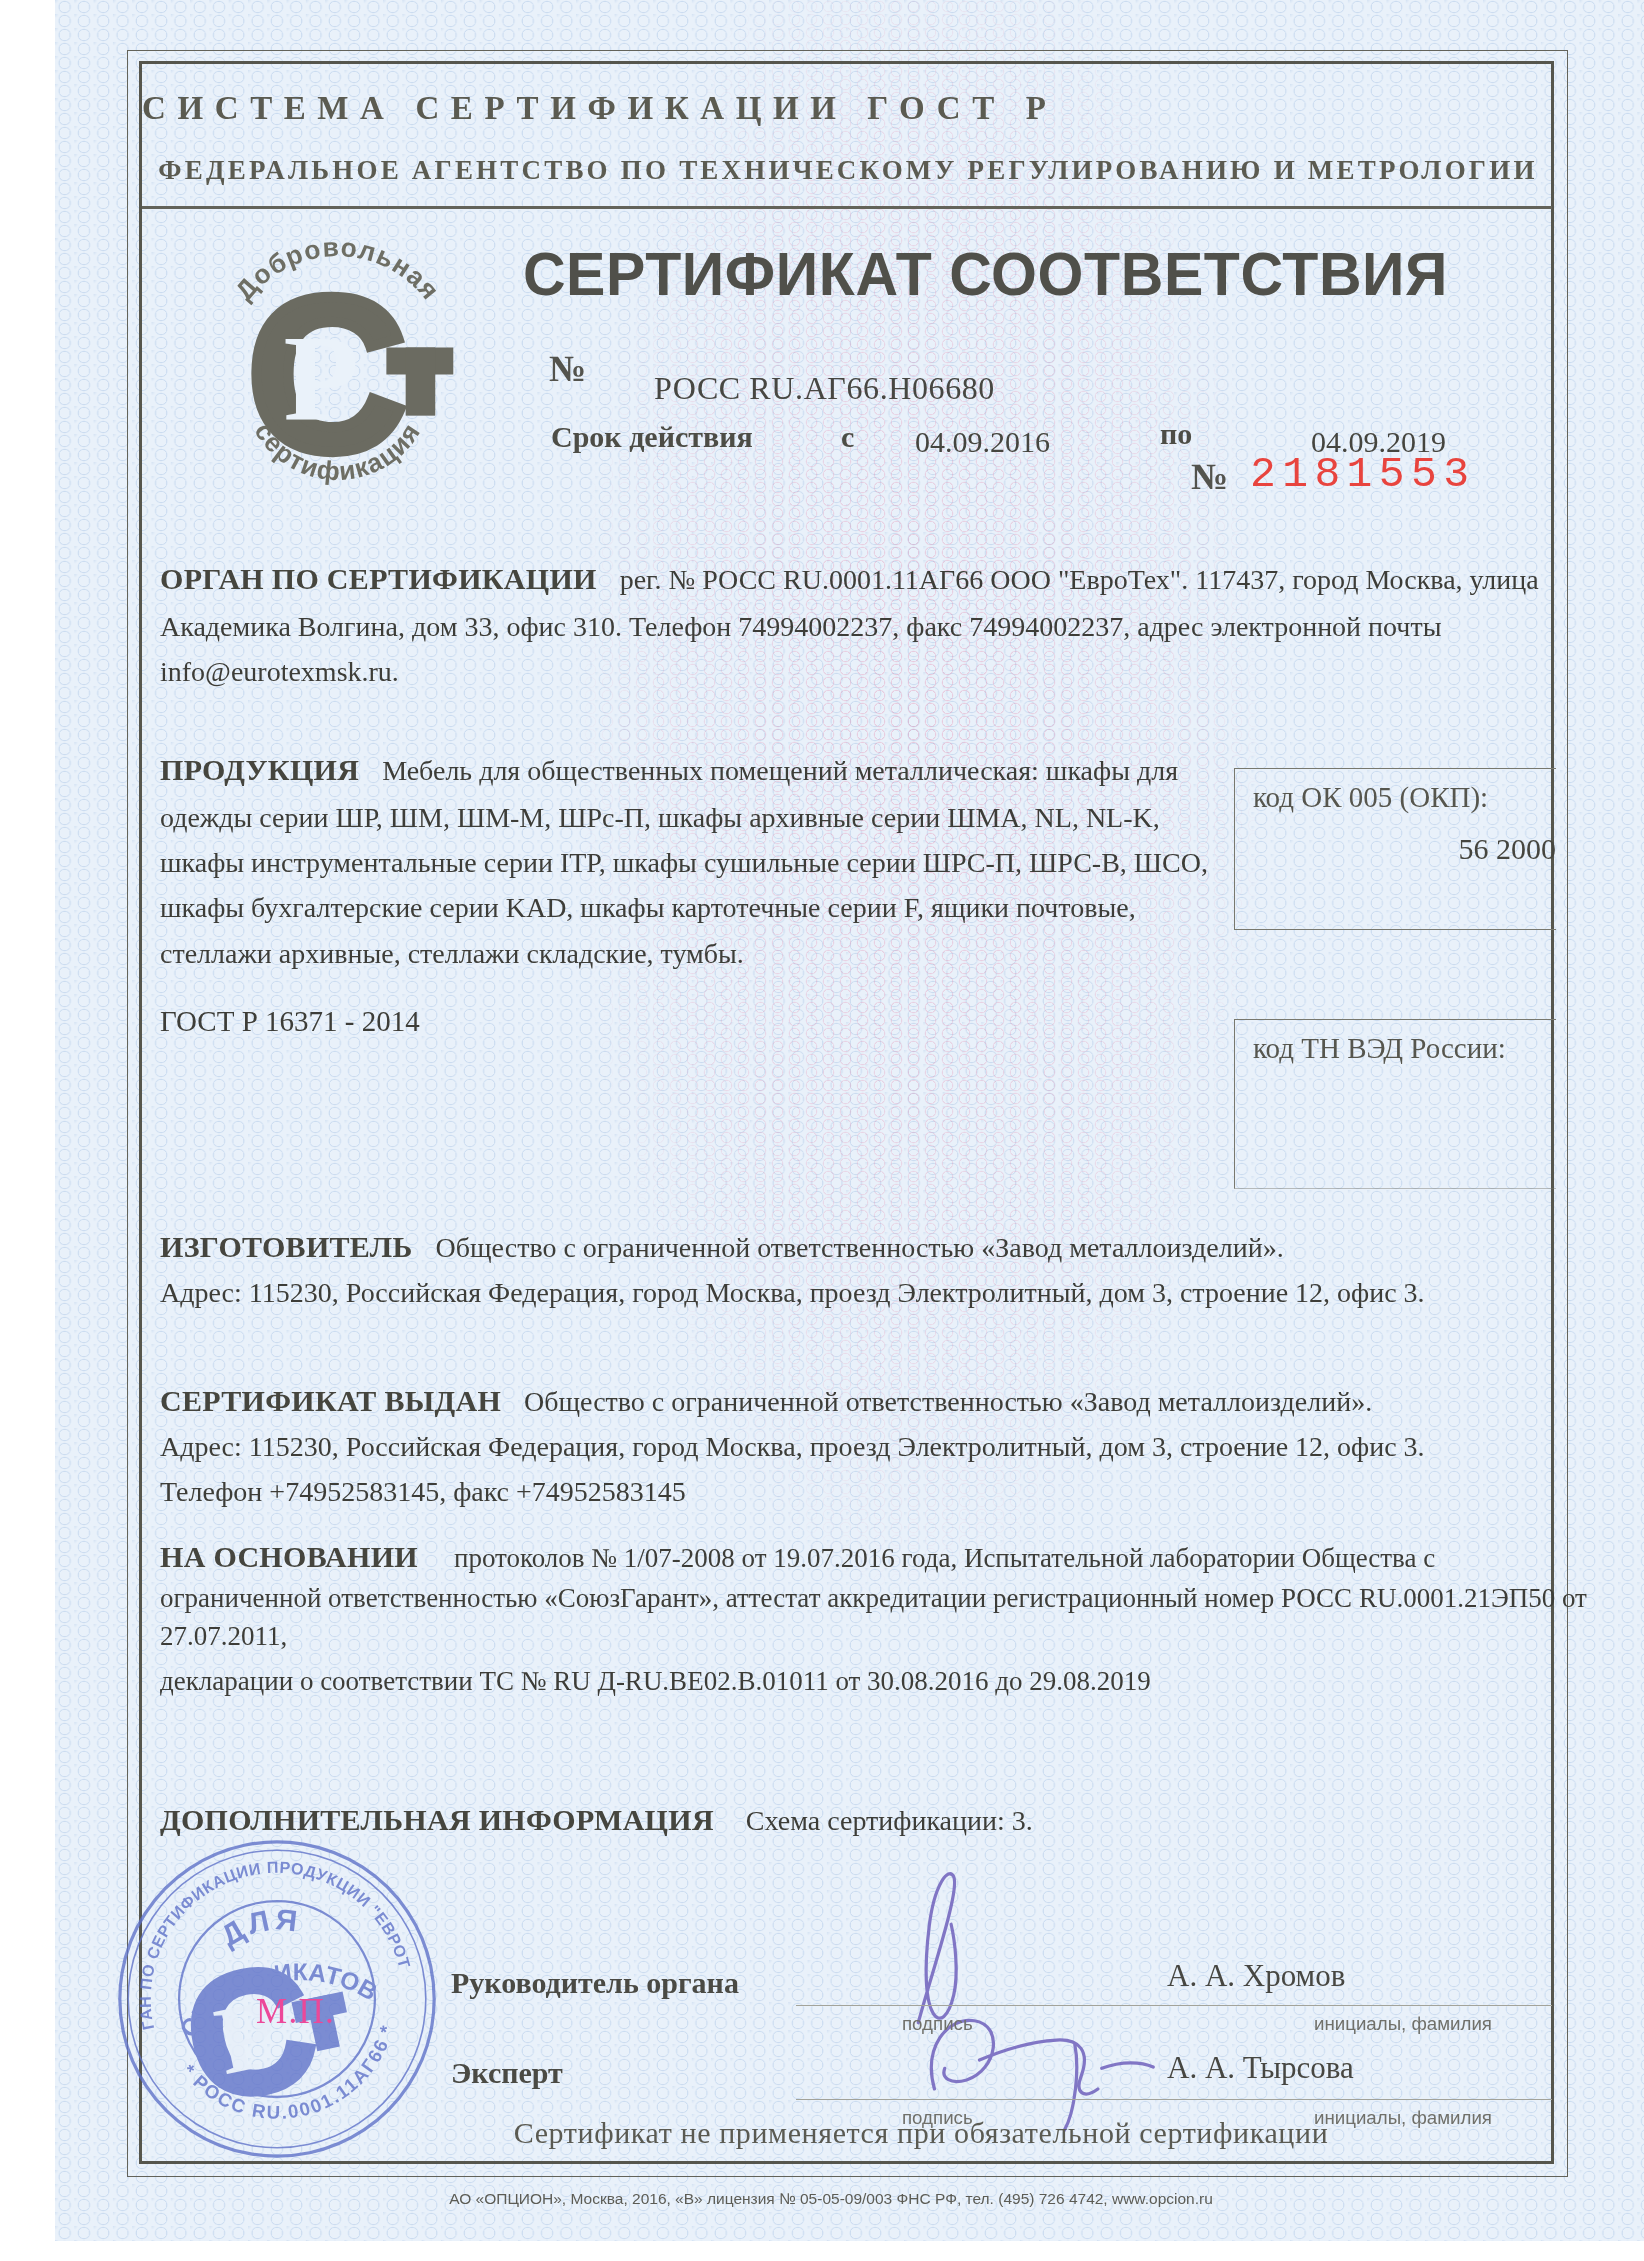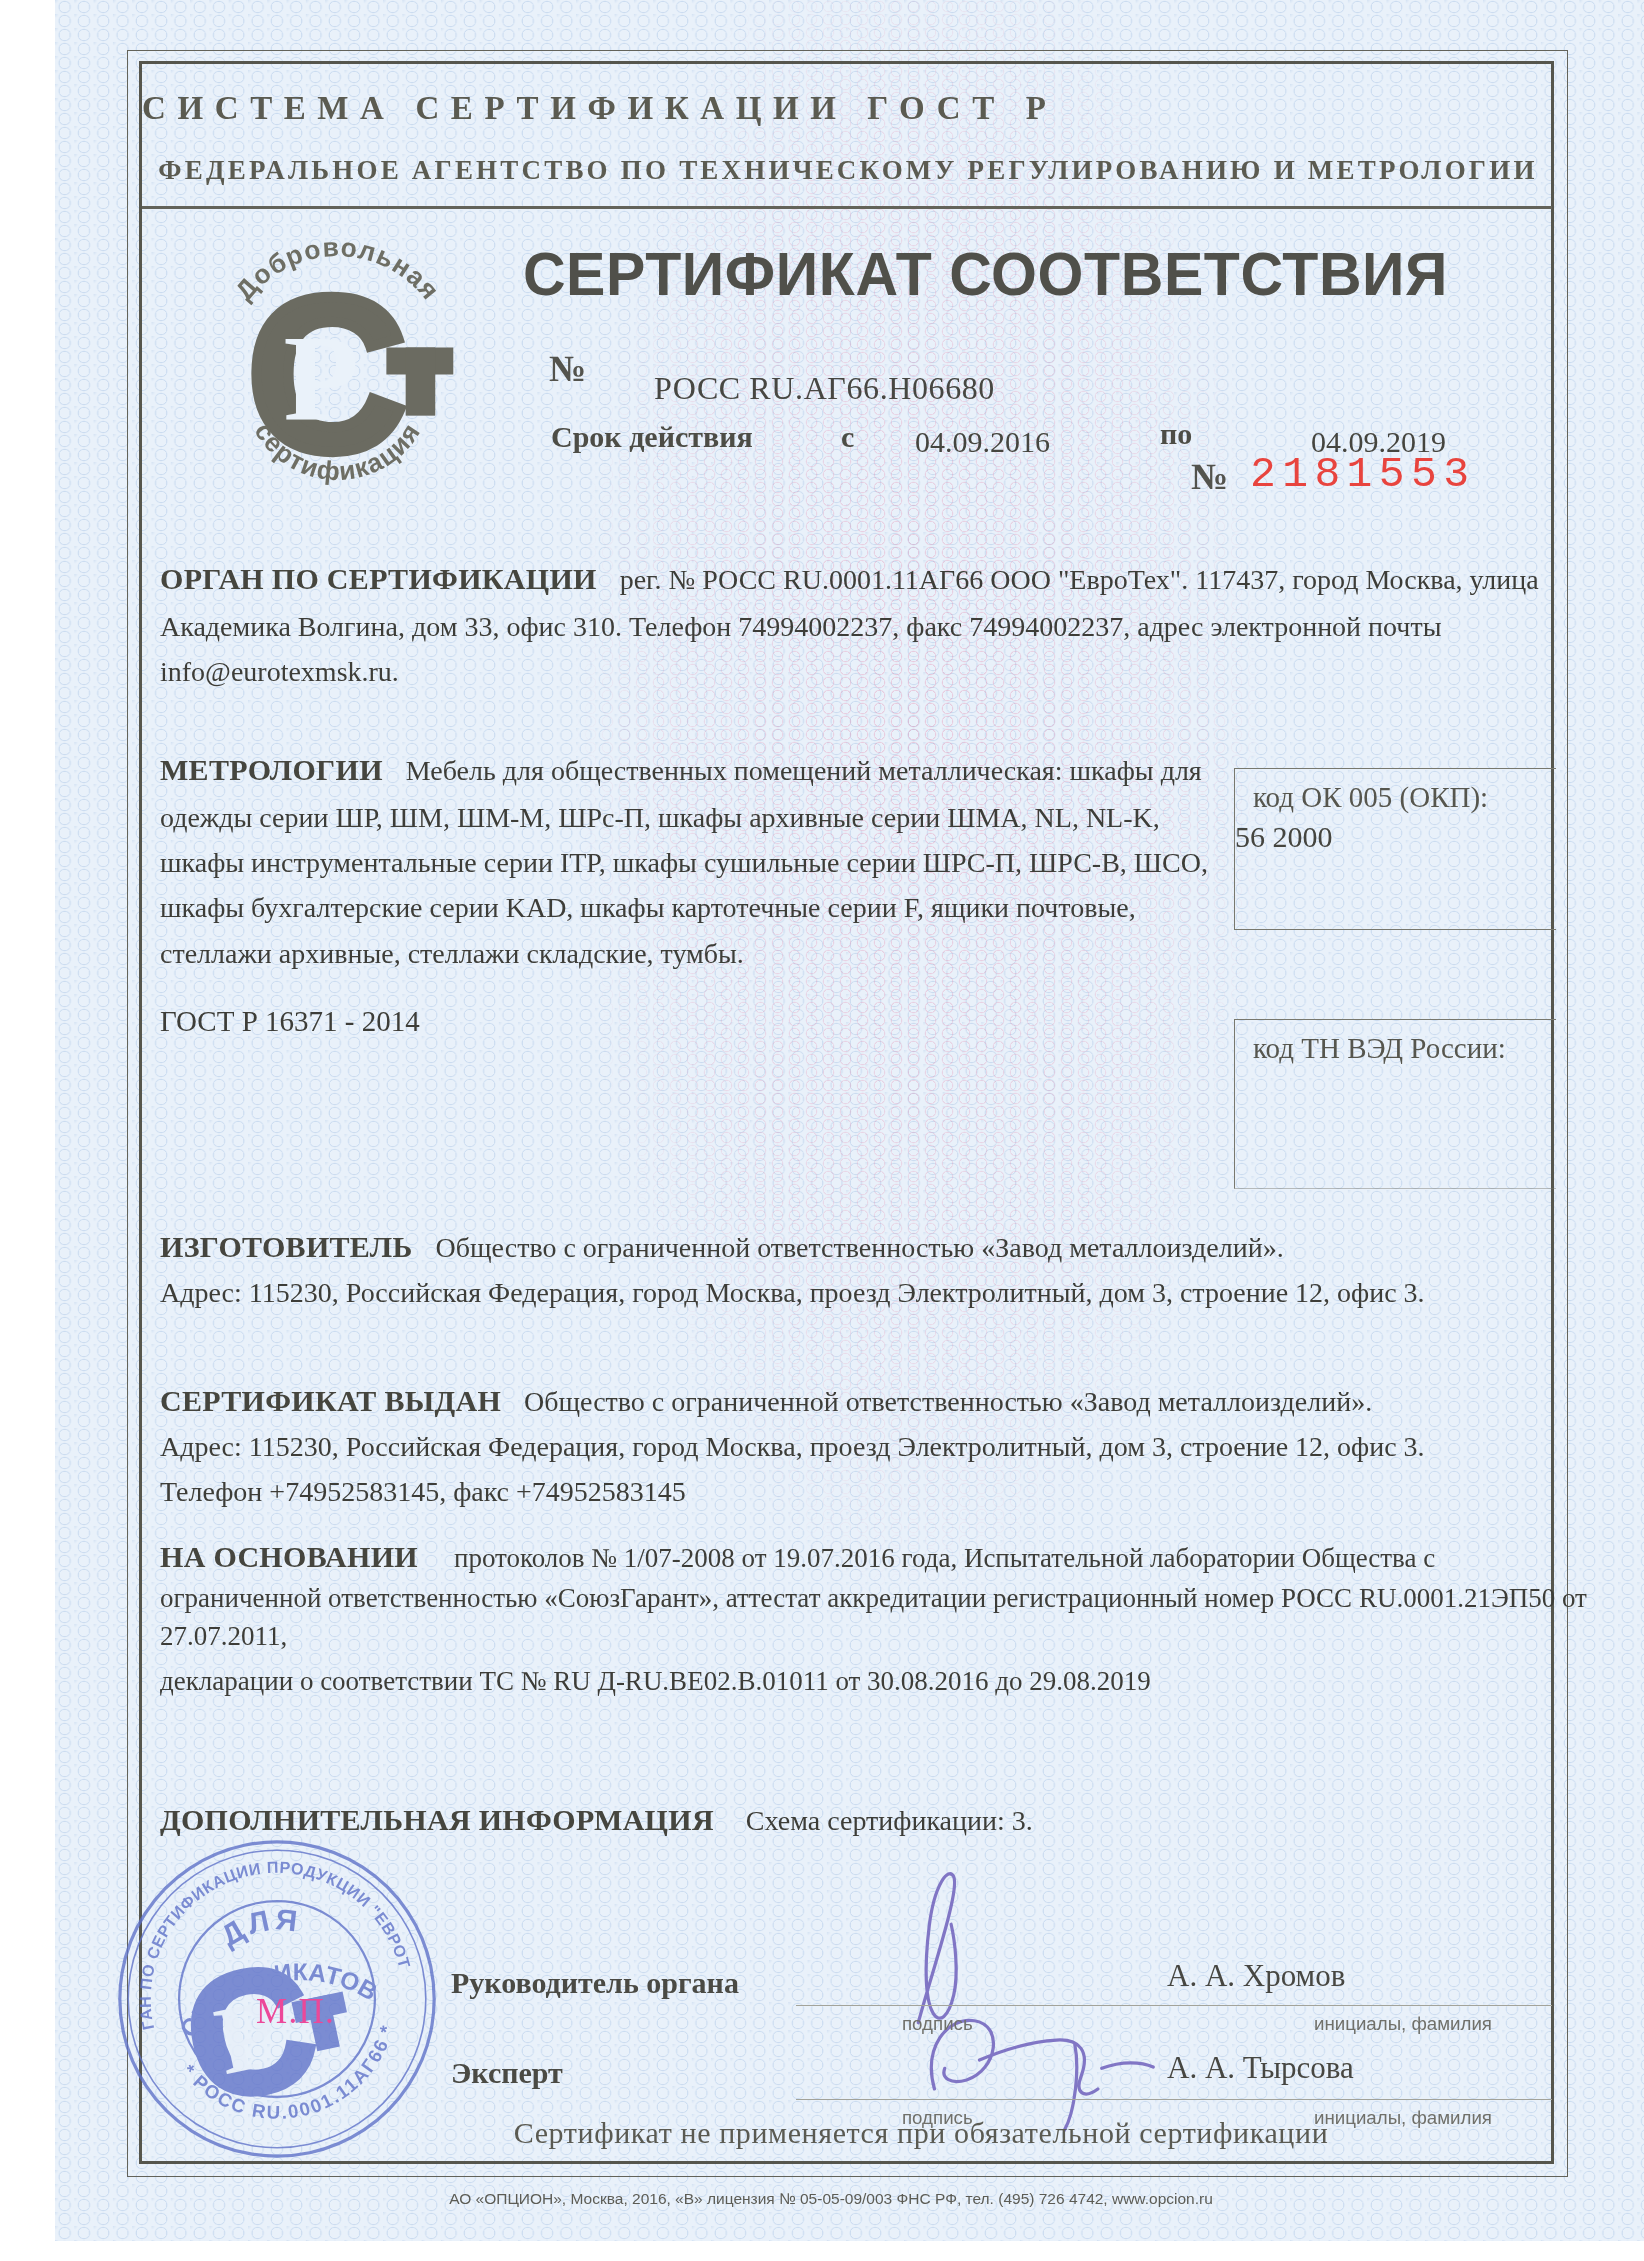--- a/index.html
+++ b/index.html
@@ -37,21 +37,21 @@
   .no-label{font-size:37px;font-weight:700;color:#53534d;}
   .no-value{font-size:32px;color:#474742;letter-spacing:0.6px;}
   .val-bold{font-size:30px;font-weight:700;color:#4d4d46;}
   .val-date{font-size:30px;color:#45453f;}
   .red-num{font-family:"Liberation Mono", monospace;font-size:43px;color:#e8443e;letter-spacing:6.4px;}
   .sec{color:#3d3d38;font-size:28px;line-height:1.62;}
   .sec .lbl{font-weight:700;font-size:30px;color:#45453e;margin-right:23px;letter-spacing:0.3px;}
   .sec .block{display:block;}
   .codebox{border:1.9px solid #78786e;border-right:none;box-sizing:border-box;background:transparent;}
   .codebox .cb-label{padding:11.6px 6.4px 0 18px;font-size:29px;color:#56564e;}
-  .codebox .cb-value{text-align:left;font-size:30px;color:#45453f;margin-top:6px;}
+  .codebox .cb-value{text-align:right;font-size:30px;color:#45453f;margin-top:18px;}
   .conf-label{font-weight:700;font-size:30px;color:#45453e;letter-spacing:0.3px;}
   .conf-text{font-size:29px;color:#3d3d38;margin-top:20.6px;}
   .sigrole{font-size:30px;font-weight:700;color:#4a4a44;}
   .signame{font-size:31px;color:#474742;}
   .sigline{height:1.3px;background:#a3a39a;}
   .sigsub{font-family:"Liberation Sans", sans-serif;font-size:18.7px;color:#70706a;}
   .mp{font-size:35px;color:#ec4899;letter-spacing:1.3px;}
   .footnote{left:277px;top:2116px;width:1288px;text-align:center;font-size:30px;color:#5a5a52;letter-spacing:0.6px;}
   .imprint{left:348px;top:2190px;width:966px;text-align:center;font-family:"Liberation Sans", sans-serif;font-size:15.5px;color:#5c5c55;}
 </style>
@@ -98,21 +98,21 @@
 <span class="abs val-date" style="left:1311px;top:425px;">04.09.2019</span>
 
 <span class="abs no-label" style="left:1191px;top:455px;">№</span>
 <span class="abs red-num" style="left:1250px;top:450px;">2181553</span>
 
 <p class="abs sec" style="left:160px;top:555px;width:1392px;margin:0;">
   <span class="lbl">ОРГАН ПО СЕРТИФИКАЦИИ</span><span>рег. № РОСС RU.0001.11АГ66 ООО "ЕвроТех". 117437, город Москва, улица Академика Волгина, дом 33, офис 310. Телефон 74994002237, факс 74994002237, адрес электронной почты info@eurotexmsk.ru.</span>
 </p>
 
 <p class="abs sec" style="left:160px;top:746px;width:1086px;margin:0;">
-  <span class="lbl">МЕТРОЛОГИИ</span><span>Мебель для общественных помещений металлическая: шкафы для одежды серии ШР, ШМ, ШМ-М, ШРс-П, шкафы архивные серии ШМА, NL, NL-K, шкафы инструментальные серии ITP, шкафы сушильные серии ШРС-П, ШРС-В, ШСО, шкафы бухгалтерские серии KAD, шкафы картотечные серии F, ящики почтовые, стеллажи архивные, стеллажи складские, тумбы.</span>
+  <span class="lbl">ПРОДУКЦИЯ</span><span>Мебель для общественных помещений металлическая: шкафы для одежды серии ШР, ШМ, ШМ-М, ШРс-П, шкафы архивные серии ШМА, NL, NL-K, шкафы инструментальные серии ITP, шкафы сушильные серии ШРС-П, ШРС-В, ШСО, шкафы бухгалтерские серии KAD, шкафы картотечные серии F, ящики почтовые, стеллажи архивные, стеллажи складские, тумбы.</span>
 </p>
 
 <div class="abs codebox" style="left:1234px;top:768px;width:322px;height:162px;">
   <div class="cb-label">код ОК 005 (ОКП):</div>
   <div class="cb-value">56 2000</div>
 </div>
 
 <div class="abs" style="left:160px;top:984px;width:1095px;">
   <div class="conf-text">ГОСТ Р 16371 - 2014</div>
 </div>

